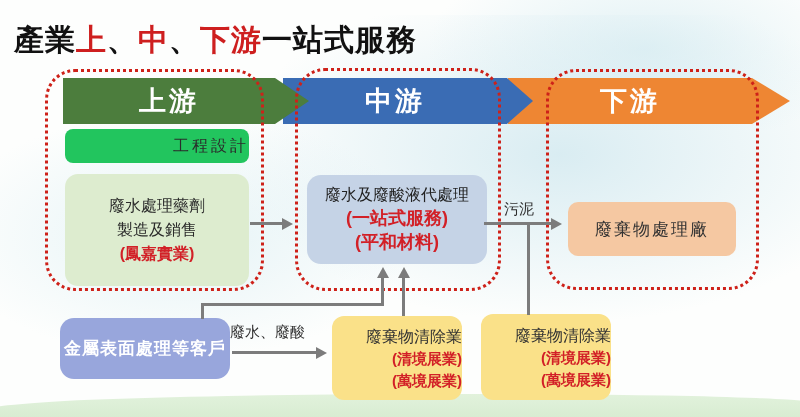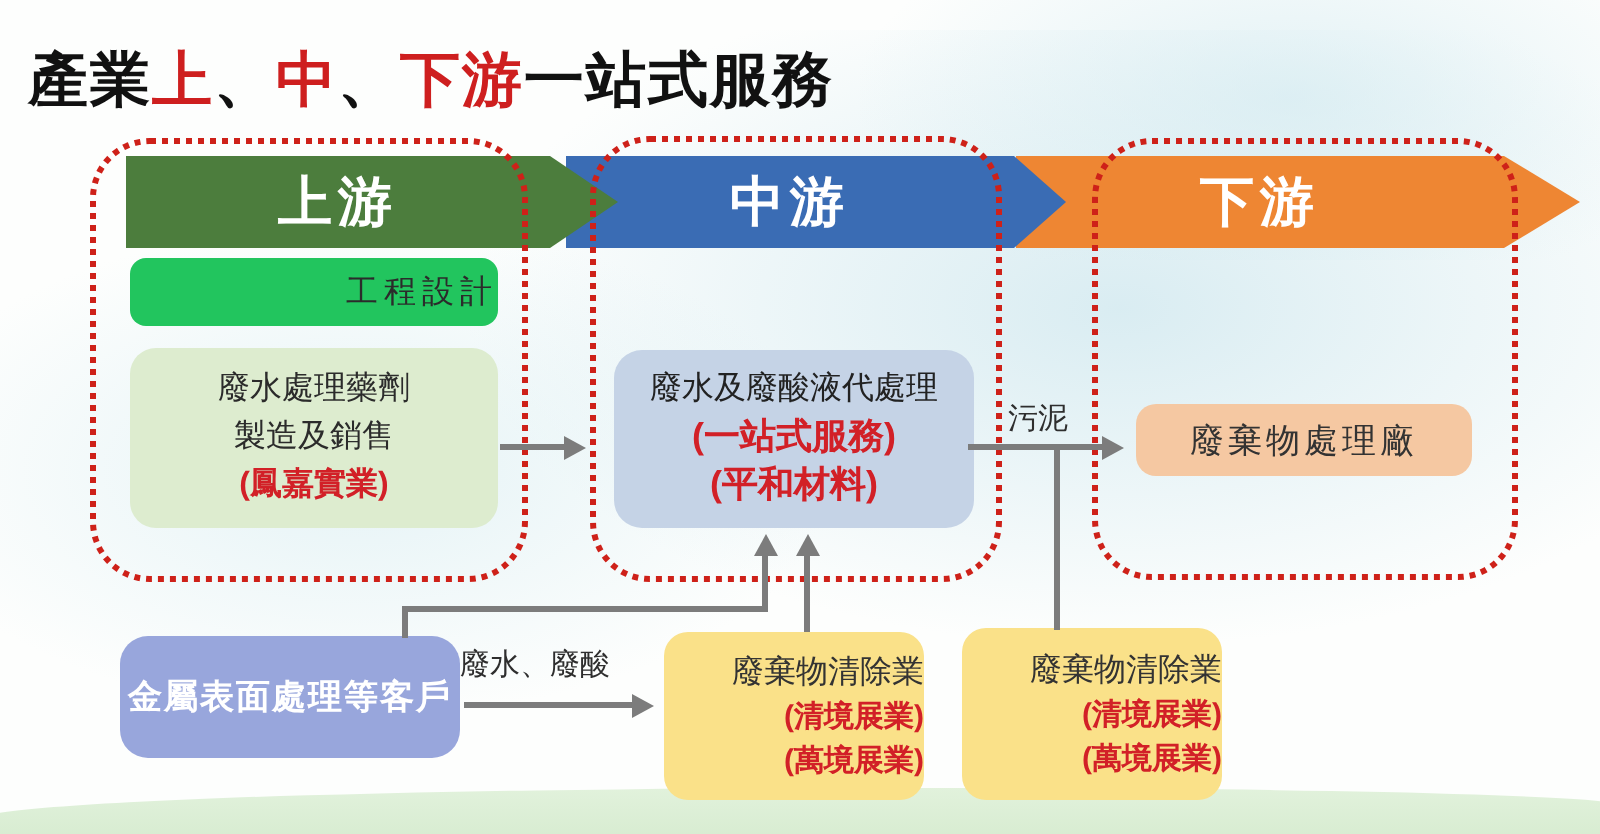--- a/index.html
+++ b/index.html
@@ -47,26 +47,26 @@
   .chev-down { left:508px; width:282px; background:#EE8633; z-index:4;
     clip-path:polygon(0 0, calc(100% - 38px) 0, 100% 50%, calc(100% - 38px) 100%, 0 100%); padding-right:38px; }
   
   .box {
     position:absolute; z-index:5;
     display:flex; flex-direction:column; align-items:center; justify-content:center;
     text-align:center;
   }
   .box-eng   { left:65px;  top:129px; width:184px; height:34px; background:#22c55e; border-radius:8px;
                font-size:16px; color:#2b2b2b; letter-spacing:3px;align-items:flex-end; }
-  .box-chem  { left:65px;  top:174px; width:184px; height:90px; background:#DDECCF; border-radius:13px;
+  .box-chem  { left:65px;  top:174px; width:184px; height:112px; background:#DDECCF; border-radius:13px;
                font-size:16px; color:#2b2b2b; line-height:1.5; }
   .box-treat { left:307px; top:175px; width:180px; height:89px; background:#C5D3E6; border-radius:14px;
                font-size:16px; color:#222; line-height:1.35; }
   .box-treat .company { font-size:18px; }
-  .box-plant { left:568px; top:202px; width:168px; height:36px; background:#F5C8A2; border-radius:10px;
+  .box-plant { left:568px; top:202px; width:168px; height:54px; background:#F5C8A2; border-radius:10px;
                font-size:17px; color:#333; letter-spacing:2px; }
   .box-cust  { left:60px;  top:318px; width:170px; height:61px; background:#98A6DC; border-radius:14px;
                color:#fff; font-weight:bold; font-size:17px; letter-spacing:1px; }
   .box-rem   { background:#FAE189; border-radius:12px; font-size:16px; color:#333; line-height:1.45;align-items:flex-end; }
   .box-rem-1 { left:332px; top:316px; width:130px; height:84px; }
   .box-rem-2 { left:481px; top:314px; width:130px; height:86px; }
   .red-line  { color:#D22027; font-weight:bold; }
   .box-rem .red-line { font-size:15px; }
   
   .flow-label { position:absolute; z-index:8; font-size:15px; color:#2e2e2e; text-align:left; }

